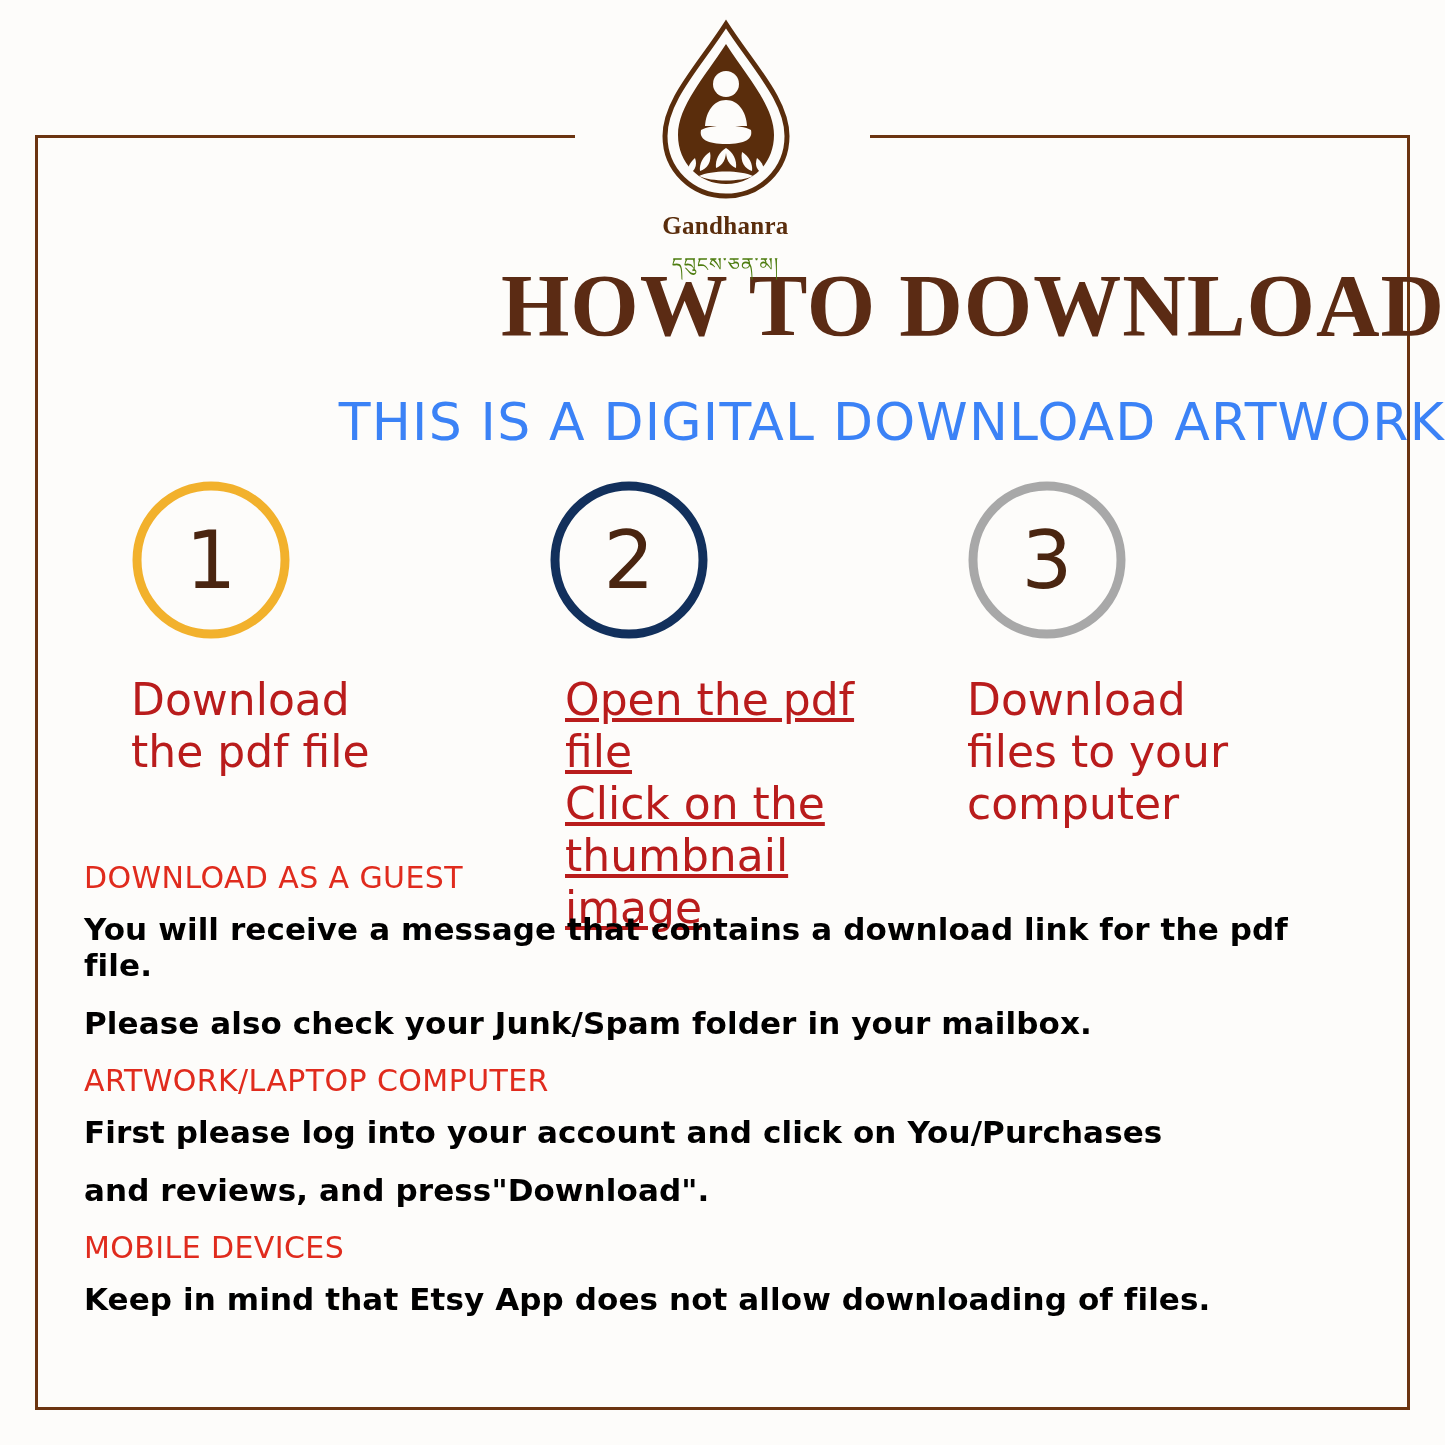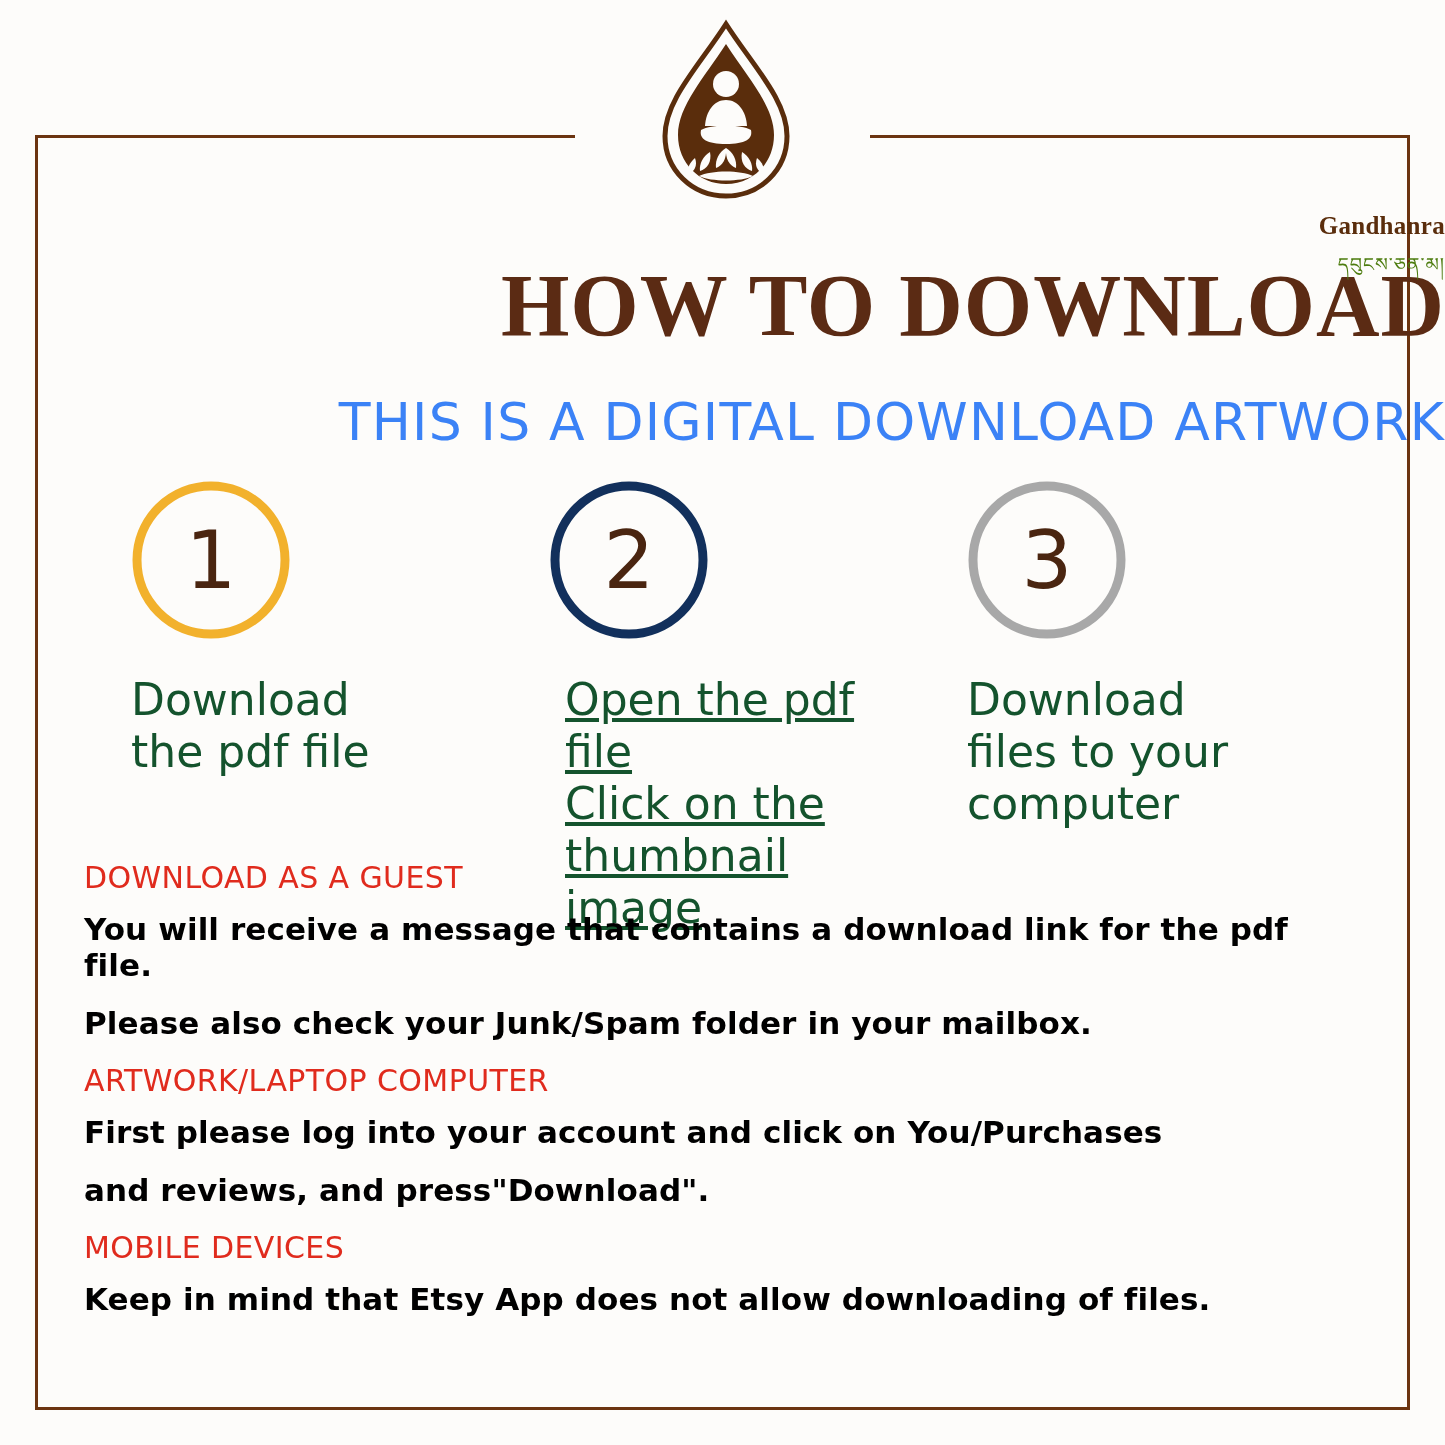--- a/index.html
+++ b/index.html
@@ -40,21 +40,21 @@
     z-index: 3;
   }
 
   
   .logo-wrap {
     position: absolute;
     left: 0;
     right: 0;
     top: 18px;
     z-index: 4;
-    text-align: right;
+    text-align: center;
     margin-left: 6px;
   }
   .logo-mark {
     display: block;
     margin: 0 auto;
   }
   .logo-name {
     font-family: "Liberation Serif", serif;
     font-weight: bold;
     font-size: 25px;
@@ -127,21 +127,21 @@
     justify-content: center;
     font-family: "DejaVu Sans", sans-serif;
     font-size: 80px;
     color: #4a2510;
   }
   .step-text {
     margin-top: 22px;
     font-family: "DejaVu Sans", sans-serif;
     font-size: 44px;
     line-height: 1.18;
-    color: #14532d;
+    color: #b91c1c;
     white-space: pre-line;
   }
   .step-2 .step-text { margin-left: 16px; text-decoration: underline; }
 
   
   .details {
     position: absolute;
     left: 84px;
     top: 860px;
     width: 1270px;

